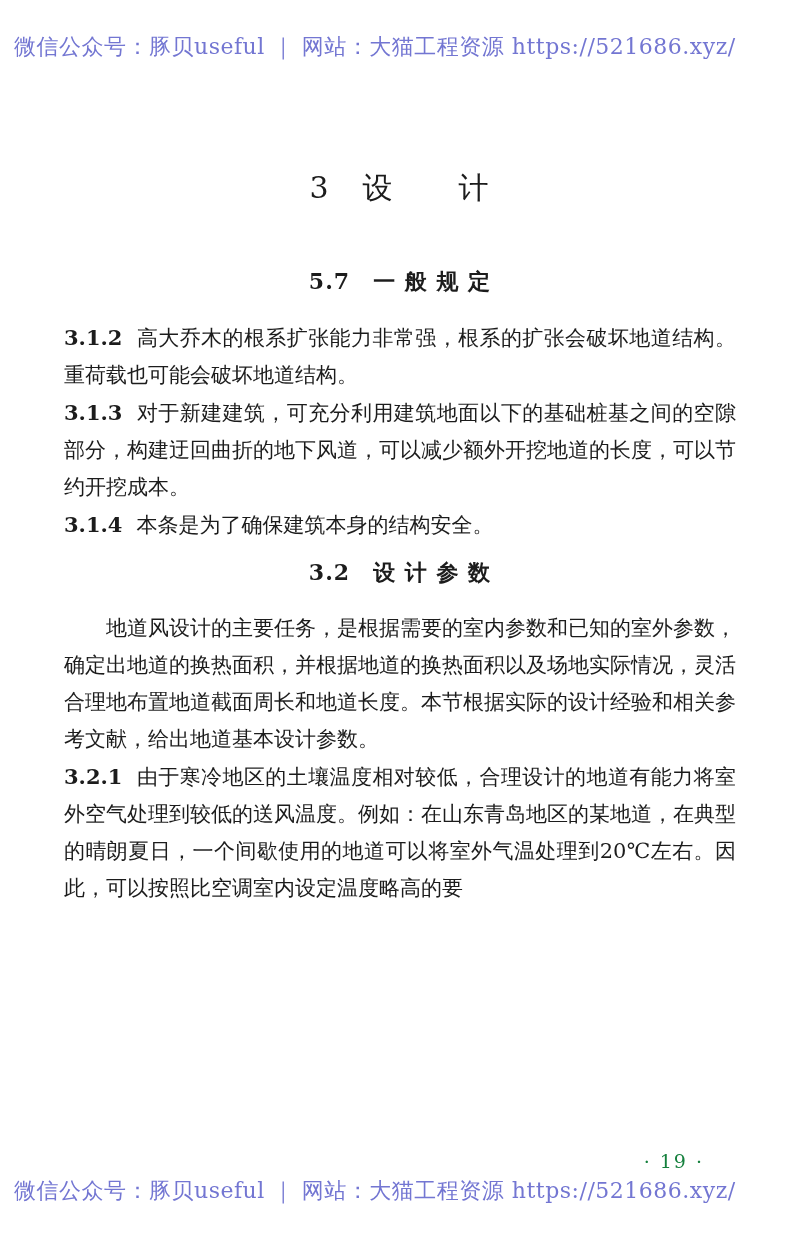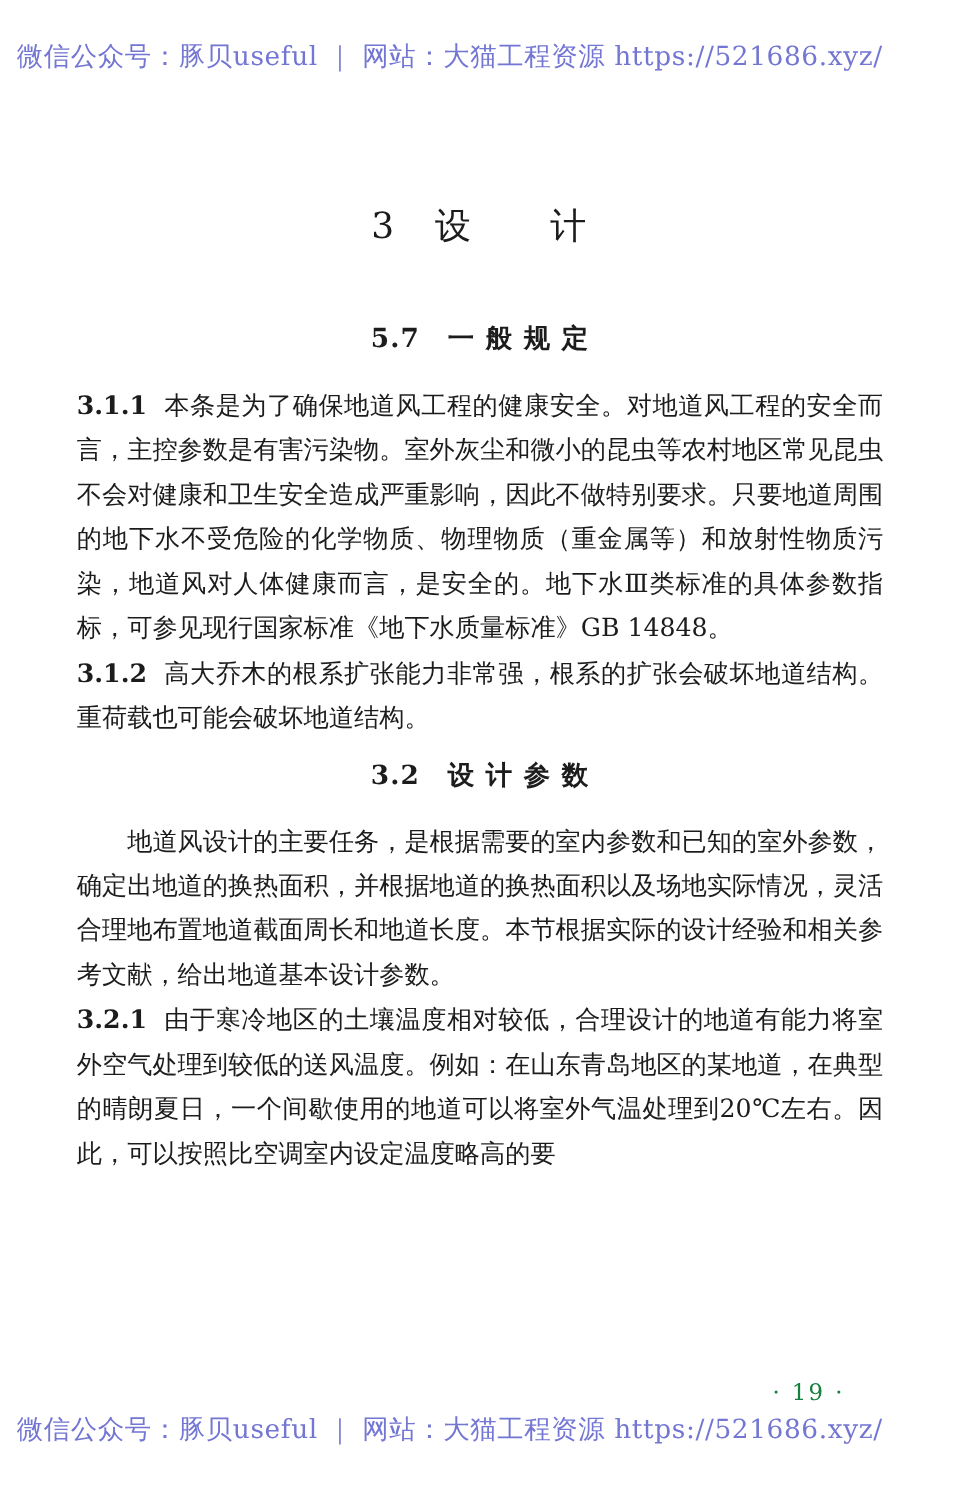--- a/index.html
+++ b/index.html
@@ -71,25 +71,26 @@
 <div class="page">
 
   <div class="watermark wm-top">微信公众号：豚贝useful ｜ 网站：大猫工程资源 https://521686.xyz/</div>
 
   <div class="content">
 
     <h1 class="chapter-title">3　设　　计</h1>
 
     <h2 class="section-heading">5.7　一 般 规 定</h2>
 
-    <p class="para"><span class="pnum">3.1.1</span><span>本条是为了确保地道风工程的健康安全。对地道风工程的安全而言，主控参数是有害污染物。室外灰尘和微小的昆虫等农村地区常见昆虫不会对健康和卫生安全造成严重影响，因此不做特别要求。只要地道周围的地下水不受危险的化学物质、物理物质（重金属等）和放射性物质污染，地道风对人体健康而言，是安全的。地下水Ⅲ类标准的具体参数指标，可参见现行国家标准《地下水质量标准》GB 14848。</span></p>
 
     <p class="para"><span class="pnum">3.1.2</span><span>高大乔木的根系扩张能力非常强，根系的扩张会破坏地道结构。重荷载也可能会破坏地道结构。</span></p>
 
+    <p class="para"><span class="pnum">3.1.3</span><span>对于新建建筑，可充分利用建筑地面以下的基础桩基之间的空隙部分，构建迂回曲折的地下风道，可以减少额外开挖地道的长度，可以节约开挖成本。</span></p>
 
+    <p class="para"><span class="pnum">3.1.4</span><span>本条是为了确保建筑本身的结构安全。</span></p>
 
     <h2 class="section-heading">3.2　设 计 参 数</h2>
 
     <p class="para indent">地道风设计的主要任务，是根据需要的室内参数和已知的室外参数，确定出地道的换热面积，并根据地道的换热面积以及场地实际情况，灵活合理地布置地道截面周长和地道长度。本节根据实际的设计经验和相关参考文献，给出地道基本设计参数。</p>
 
     <p class="para"><span class="pnum">3.2.1</span><span>由于寒冷地区的土壤温度相对较低，合理设计的地道有能力将室外空气处理到较低的送风温度。例如：在山东青岛地区的某地道，在典型的晴朗夏日，一个间歇使用的地道可以将室外气温处理到20℃左右。因此，可以按照比空调室内设定温度略高的要</span></p>
 
   </div>
 
   <div class="page-number">· 19 ·</div>

